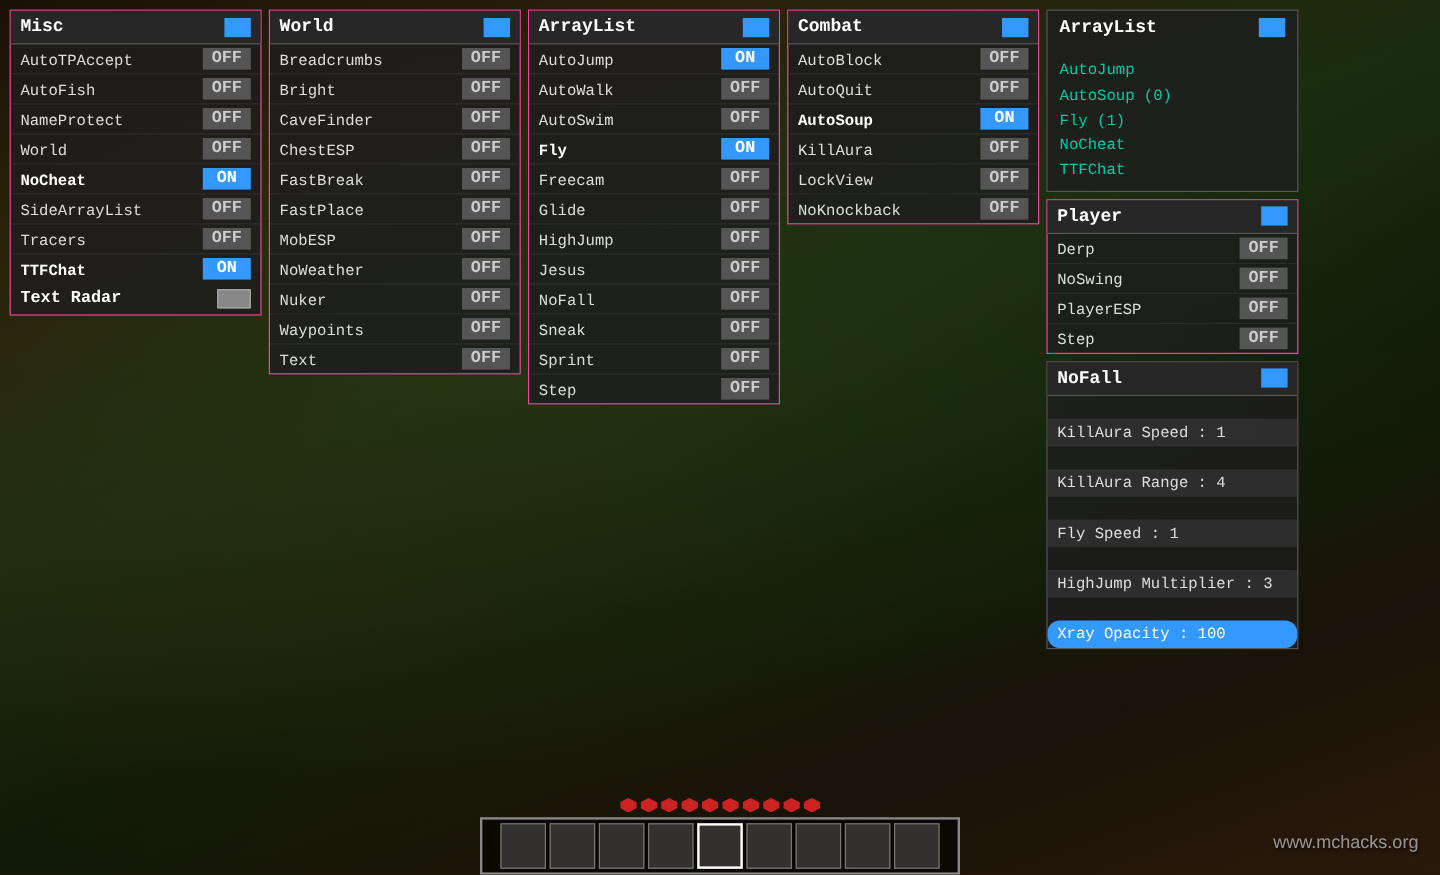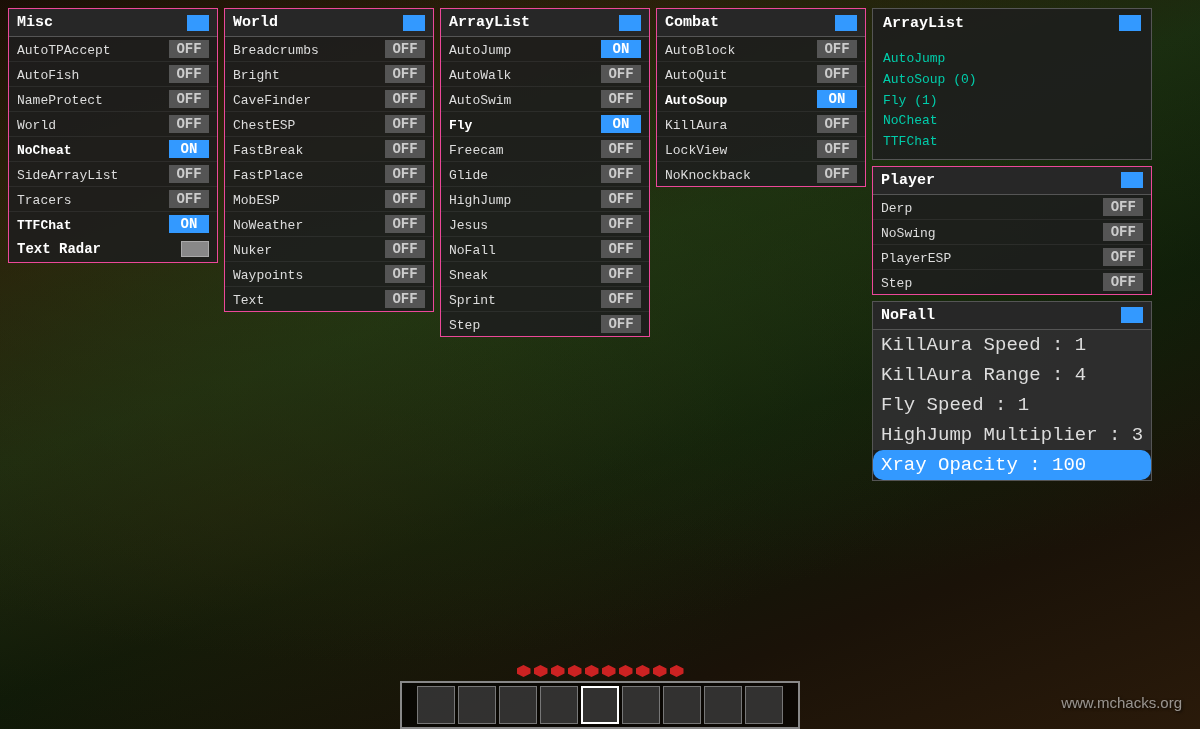--- a/index.html
+++ b/index.html
@@ -132,22 +132,23 @@
       color: #00ccaa;
       font-size: 13px;
       line-height: 1.6;
     }
     .values-panel {
       background: rgba(30,30,30,0.88);
       border: 1px solid #555;
     }
     .values-item {
       padding: 4px 8px;
-      font-size: 19px;
+      font-size: 13px;
       cursor: pointer;
+      margin-top: 19px;
     }
     .values-item.active {
       background: #3399ff;
       color: #ffffff;
       border-radius: 10px;
     }
     .values-item.inactive {
       background: rgba(50,50,50,0.8);
       color: #dddddd;
     }

